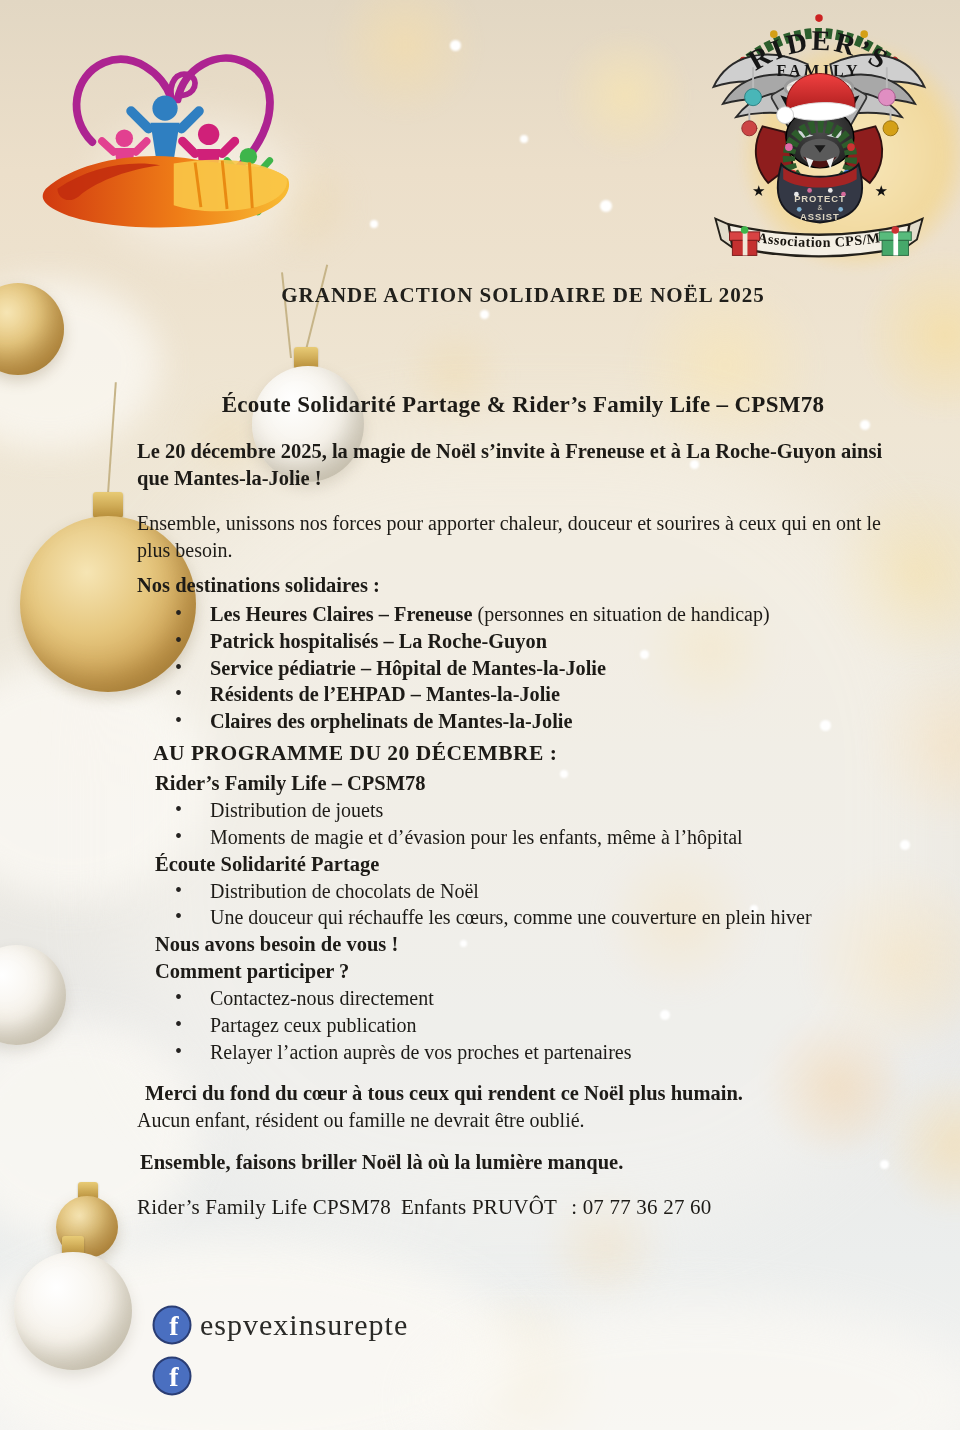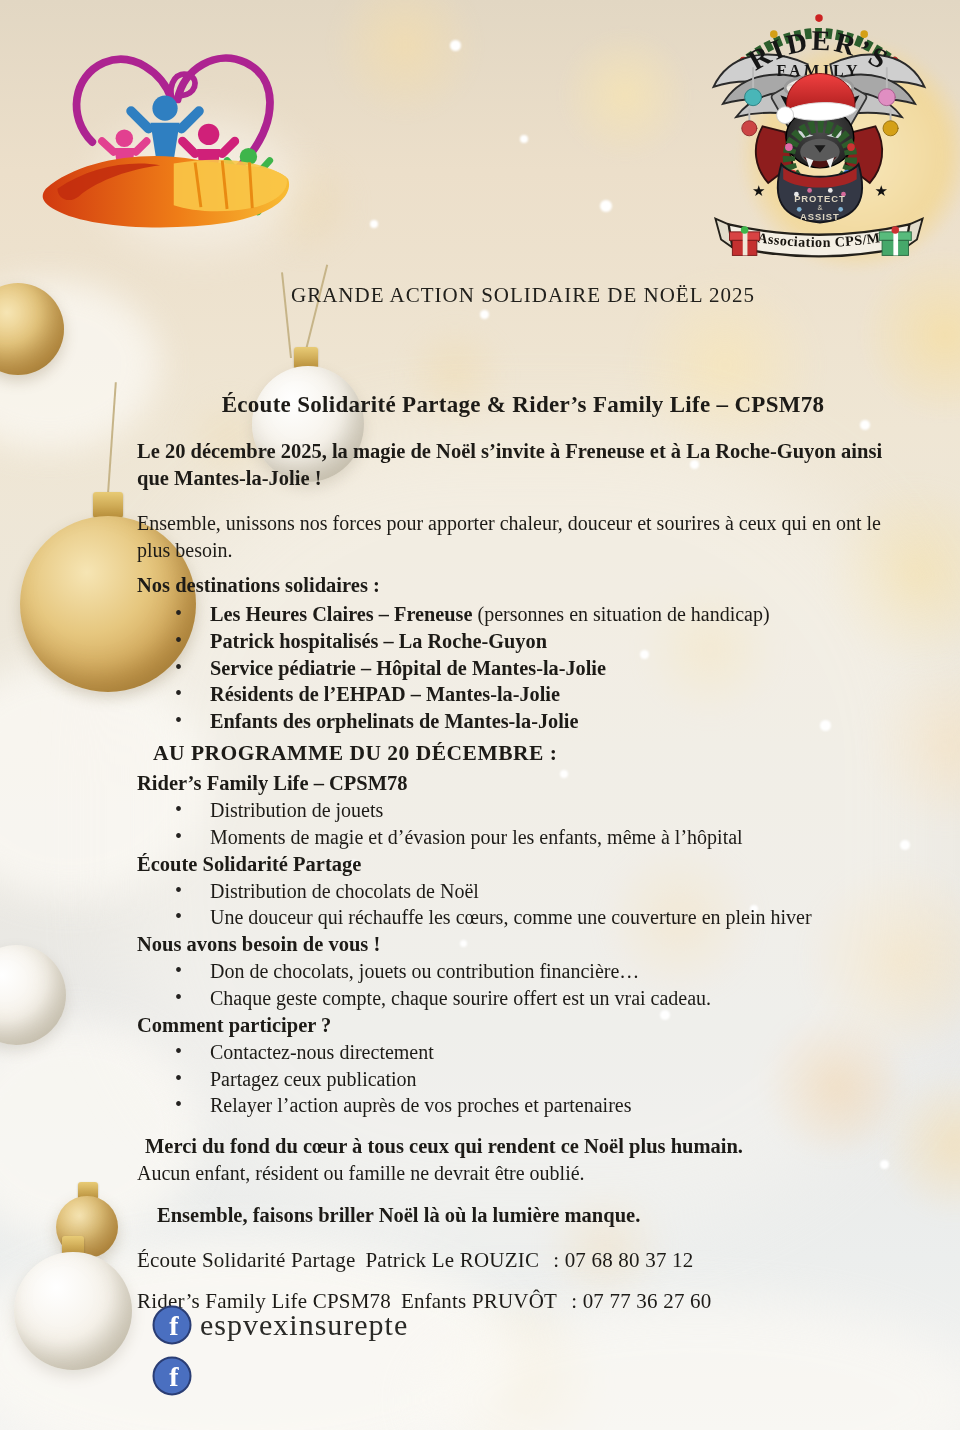--- a/index.html
+++ b/index.html
@@ -14,36 +14,36 @@
   .dotw{position:absolute;border-radius:50%;background:#ffffff;filter:blur(1px);}
   .ball{position:absolute;border-radius:50%;}
   .ball.white{background:radial-gradient(circle at 36% 30%, #ffffff 0%, #f6f2ea 48%, #ded8ca 80%, #ccc5b5 100%);
     box-shadow:inset -10px -14px 24px rgba(150,140,118,.35), 0 6px 14px rgba(120,110,90,.18);}
   .ball.gold{background:radial-gradient(circle at 38% 32%, #f6e5b4 0%, #e6c77f 38%, #cda153 70%, #a97f34 100%);
     box-shadow:inset -12px -16px 26px rgba(120,85,30,.35), 0 6px 14px rgba(120,100,60,.25);}
   .cap{position:absolute;background:linear-gradient(180deg,#e8cb76,#b98f3a);border-radius:3px;box-shadow:0 1px 2px rgba(90,70,20,.4);}
   .string{position:absolute;width:2px;background:#c6b488;transform-origin:bottom center;}
 
   .content{position:absolute;left:137px;top:283px;width:772px;}
-  .title{font-size:21px;font-weight:normal;letter-spacing:1px;text-align:center;color:#21201c;}
+  .title{font-size:21px;font-weight:bold;letter-spacing:1px;text-align:center;color:#21201c;}
   .subtitle{margin-top:84px;font-size:23px;font-weight:bold;text-align:center;letter-spacing:.3px;}
   .para{font-size:20px;line-height:27px;}
   .para.b{font-weight:bold;font-size:20.5px;}
   .intro1{margin-top:20px;}
   .intro2{margin-top:18px;}
   .sec-h{font-size:20.5px;line-height:27px;font-weight:bold;}
   .prog-h{margin-top:4px;margin-left:16px;font-size:21.5px;line-height:29px;font-weight:bold;letter-spacing:.5px;}
-  .sub-h{margin-left:0;}
+  .sub-h{margin-left:18px;}
   .bullets{margin:0;}
   .bullet-row{position:relative;padding-left:73px;font-size:20px;line-height:26.8px;}
   .bullet-row::before{content:"•";position:absolute;left:38px;top:-1px;font-size:20px;color:#242220;}
   .bullet-row .bb{font-weight:bold;font-size:20.3px;}
   .closing1{margin-top:14px;margin-left:8px;font-size:20.5px;line-height:27px;font-weight:bold;}
   .closing2{font-size:20px;line-height:27px;}
-  .slogan{margin-top:15px;margin-left:20px;font-size:20.5px;line-height:27px;font-weight:bold;}
+  .slogan{margin-top:15px;margin-left:3px;font-size:20.5px;line-height:27px;font-weight:bold;}
   .contact{margin-top:17px;font-size:21px;line-height:28px;letter-spacing:.2px;}
   .contact + .contact{margin-top:13px;}
   .contact .cname{margin-left:10px;}
   .contact .cphone{margin-left:14px;}
   .social-row{position:absolute;display:flex;align-items:center;}
   .fb-badge{width:40px;height:40px;flex:0 0 auto;}
   .fb-handle{margin-left:8px;font-size:30px;color:#2a2a27;letter-spacing:1px;}
   .logo{position:absolute;}
 </style>
 </head>
@@ -302,57 +302,50 @@
 
     <p class="para b intro1" style="margin:20px 0 0 0;">Le 20 décembre 2025, la magie de Noël s’invite à Freneuse et à La Roche-Guyon ainsi que Mantes-la-Jolie !</p>
     <p class="para intro2" style="margin:18px 0 8px 0;">Ensemble, unissons nos forces pour apporter chaleur, douceur et sourires à ceux qui en ont le plus besoin.</p>
 
     <div class="sec-h">Nos destinations solidaires :</div>
     <div class="bullets" style="margin-top:2px;">
       <div class="bullet-row"><span class="bb">Les Heures Claires – Freneuse</span><span> (personnes en situation de handicap)</span></div>
       <div class="bullet-row"><span class="bb">Patrick hospitalisés – La Roche-Guyon</span><span></span></div>
       <div class="bullet-row"><span class="bb">Service pédiatrie – Hôpital de Mantes-la-Jolie</span><span></span></div>
       <div class="bullet-row"><span class="bb">Résidents de l’EHPAD – Mantes-la-Jolie</span><span></span></div>
-      <div class="bullet-row"><span class="bb">Enfants des orphelinats de Mantes-la-Jolie</span><span></span></div>
+      <div class="bullet-row"><span class="bb">Claires des orphelinats de Mantes-la-Jolie</span><span></span></div>
     </div>
 
     <div class="prog-h">AU PROGRAMME DU 20 DÉCEMBRE :</div>
 
     <div class="sec-h sub-h" style="margin-top:2px;">Rider’s Family Life – CPSM78</div>
     <div class="bullets">
       <div class="bullet-row">Distribution de jouets</div>
       <div class="bullet-row">Moments de magie et d’évasion pour les enfants, même à l’hôpital</div>
     </div>
 
     <div class="sec-h sub-h">Écoute Solidarité Partage</div>
     <div class="bullets">
       <div class="bullet-row">Distribution de chocolats de Noël</div>
       <div class="bullet-row">Une douceur qui réchauffe les cœurs, comme une couverture en plein hiver</div>
     </div>
 
     <div class="sec-h sub-h">Nous avons besoin de vous !</div>
-    <div class="bullets">
-      <div class="bullet-row">Don de chocolats, jouets ou contribution financière…</div>
-      <div class="bullet-row">Chaque geste compte, chaque sourire offert est un vrai cadeau.</div>
-    </div>
 
     <div class="sec-h sub-h">Comment participer ?</div>
     <div class="bullets">
       <div class="bullet-row">Contactez-nous directement</div>
       <div class="bullet-row">Partagez ceux publication</div>
       <div class="bullet-row">Relayer l’action auprès de vos proches et partenaires</div>
     </div>
 
     <div class="closing1">Merci du fond du cœur à tous ceux qui rendent ce Noël plus humain.</div>
     <div class="closing2">Aucun enfant, résident ou famille ne devrait être oublié.</div>
     <div class="slogan">Ensemble, faisons briller Noël là où la lumière manque.</div>
 
-    <div class="contact">
-      <span class="corg">Écoute Solidarité Partage</span><span class="cname">Patrick Le ROUZIC</span><span class="cphone">: 07 68 80 37 12</span>
-    </div>
     <div class="contact">
       <span class="corg">Rider’s Family Life CPSM78</span><span class="cname">Enfants PRUVÔT</span><span class="cphone">: 07 77 36 27 60</span>
     </div>
   </div>
 
   <div class="social-row" style="left:152px;top:1305px;">
     <span class="fb-badge">
       <svg viewBox="0 0 40 40" width="40" height="40">
           <circle cx="20" cy="20" r="18.5" fill="#4a6fc0" stroke="#2a3d74" stroke-width="2"></circle>
           <text x="22" y="30" text-anchor="middle" font-family="Liberation Serif, serif" font-size="28" font-weight="bold" fill="#fff">f</text>

